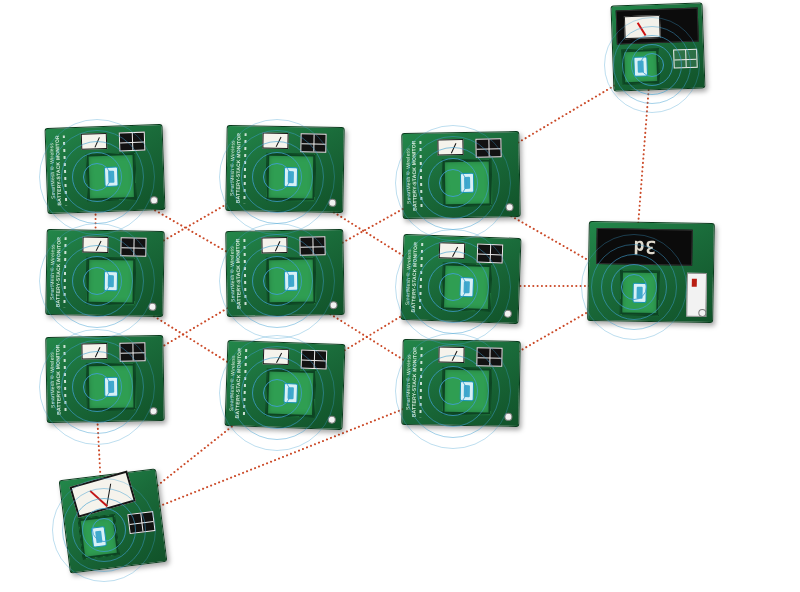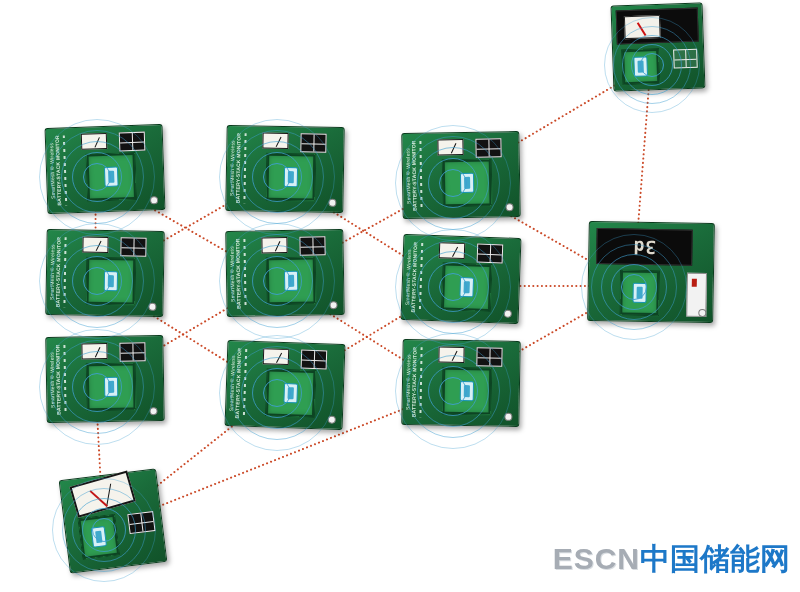--- a/index.html
+++ b/index.html
@@ -117,23 +117,20 @@
       <line x1="95.56" y1="175.88" x2="95.56" y2="279.88" class="link"></line>
       <line x1="451.56" y1="181.88" x2="650.64" y2="64.19999999999999" class="link"></line>
       <line x1="650.64" y1="64.19999999999999" x2="633.36" y2="286" class="link"></line>
       <line x1="451.56" y1="181.88" x2="633.36" y2="286" class="link"></line>
       <line x1="451.56" y1="285.88" x2="633.36" y2="286" class="link"></line>
       <line x1="451.56" y1="389.88" x2="633.36" y2="286" class="link"></line>
       <line x1="95.56" y1="385.88" x2="103.2" y2="528.52" class="link"></line>
       <line x1="275.56" y1="391.88" x2="103.2" y2="528.52" class="link"></line>
       <line x1="103.2" y1="528.52" x2="451.56" y2="389.88" class="link"></line>
     </svg>
-  <div class="watermark">
-    <span class="wm-latin">ESCN</span><span class="wm-cjk">中国储能网</span>
-  </div>
 <div class="node monitor" style="left: 46px; top: 126px; width: 118px; height: 86px; transform: rotate(-2deg);">
   <div class="pcb"></div>
   <div class="vlabel">
     <span class="l1">SmartMesh® Wireless</span>
     <span class="l2">BATTERY-STACK MONITOR</span>
   </div>
   <div class="pins"></div>
   <div class="meter">
         <i class="needle"></i>
       </div>

